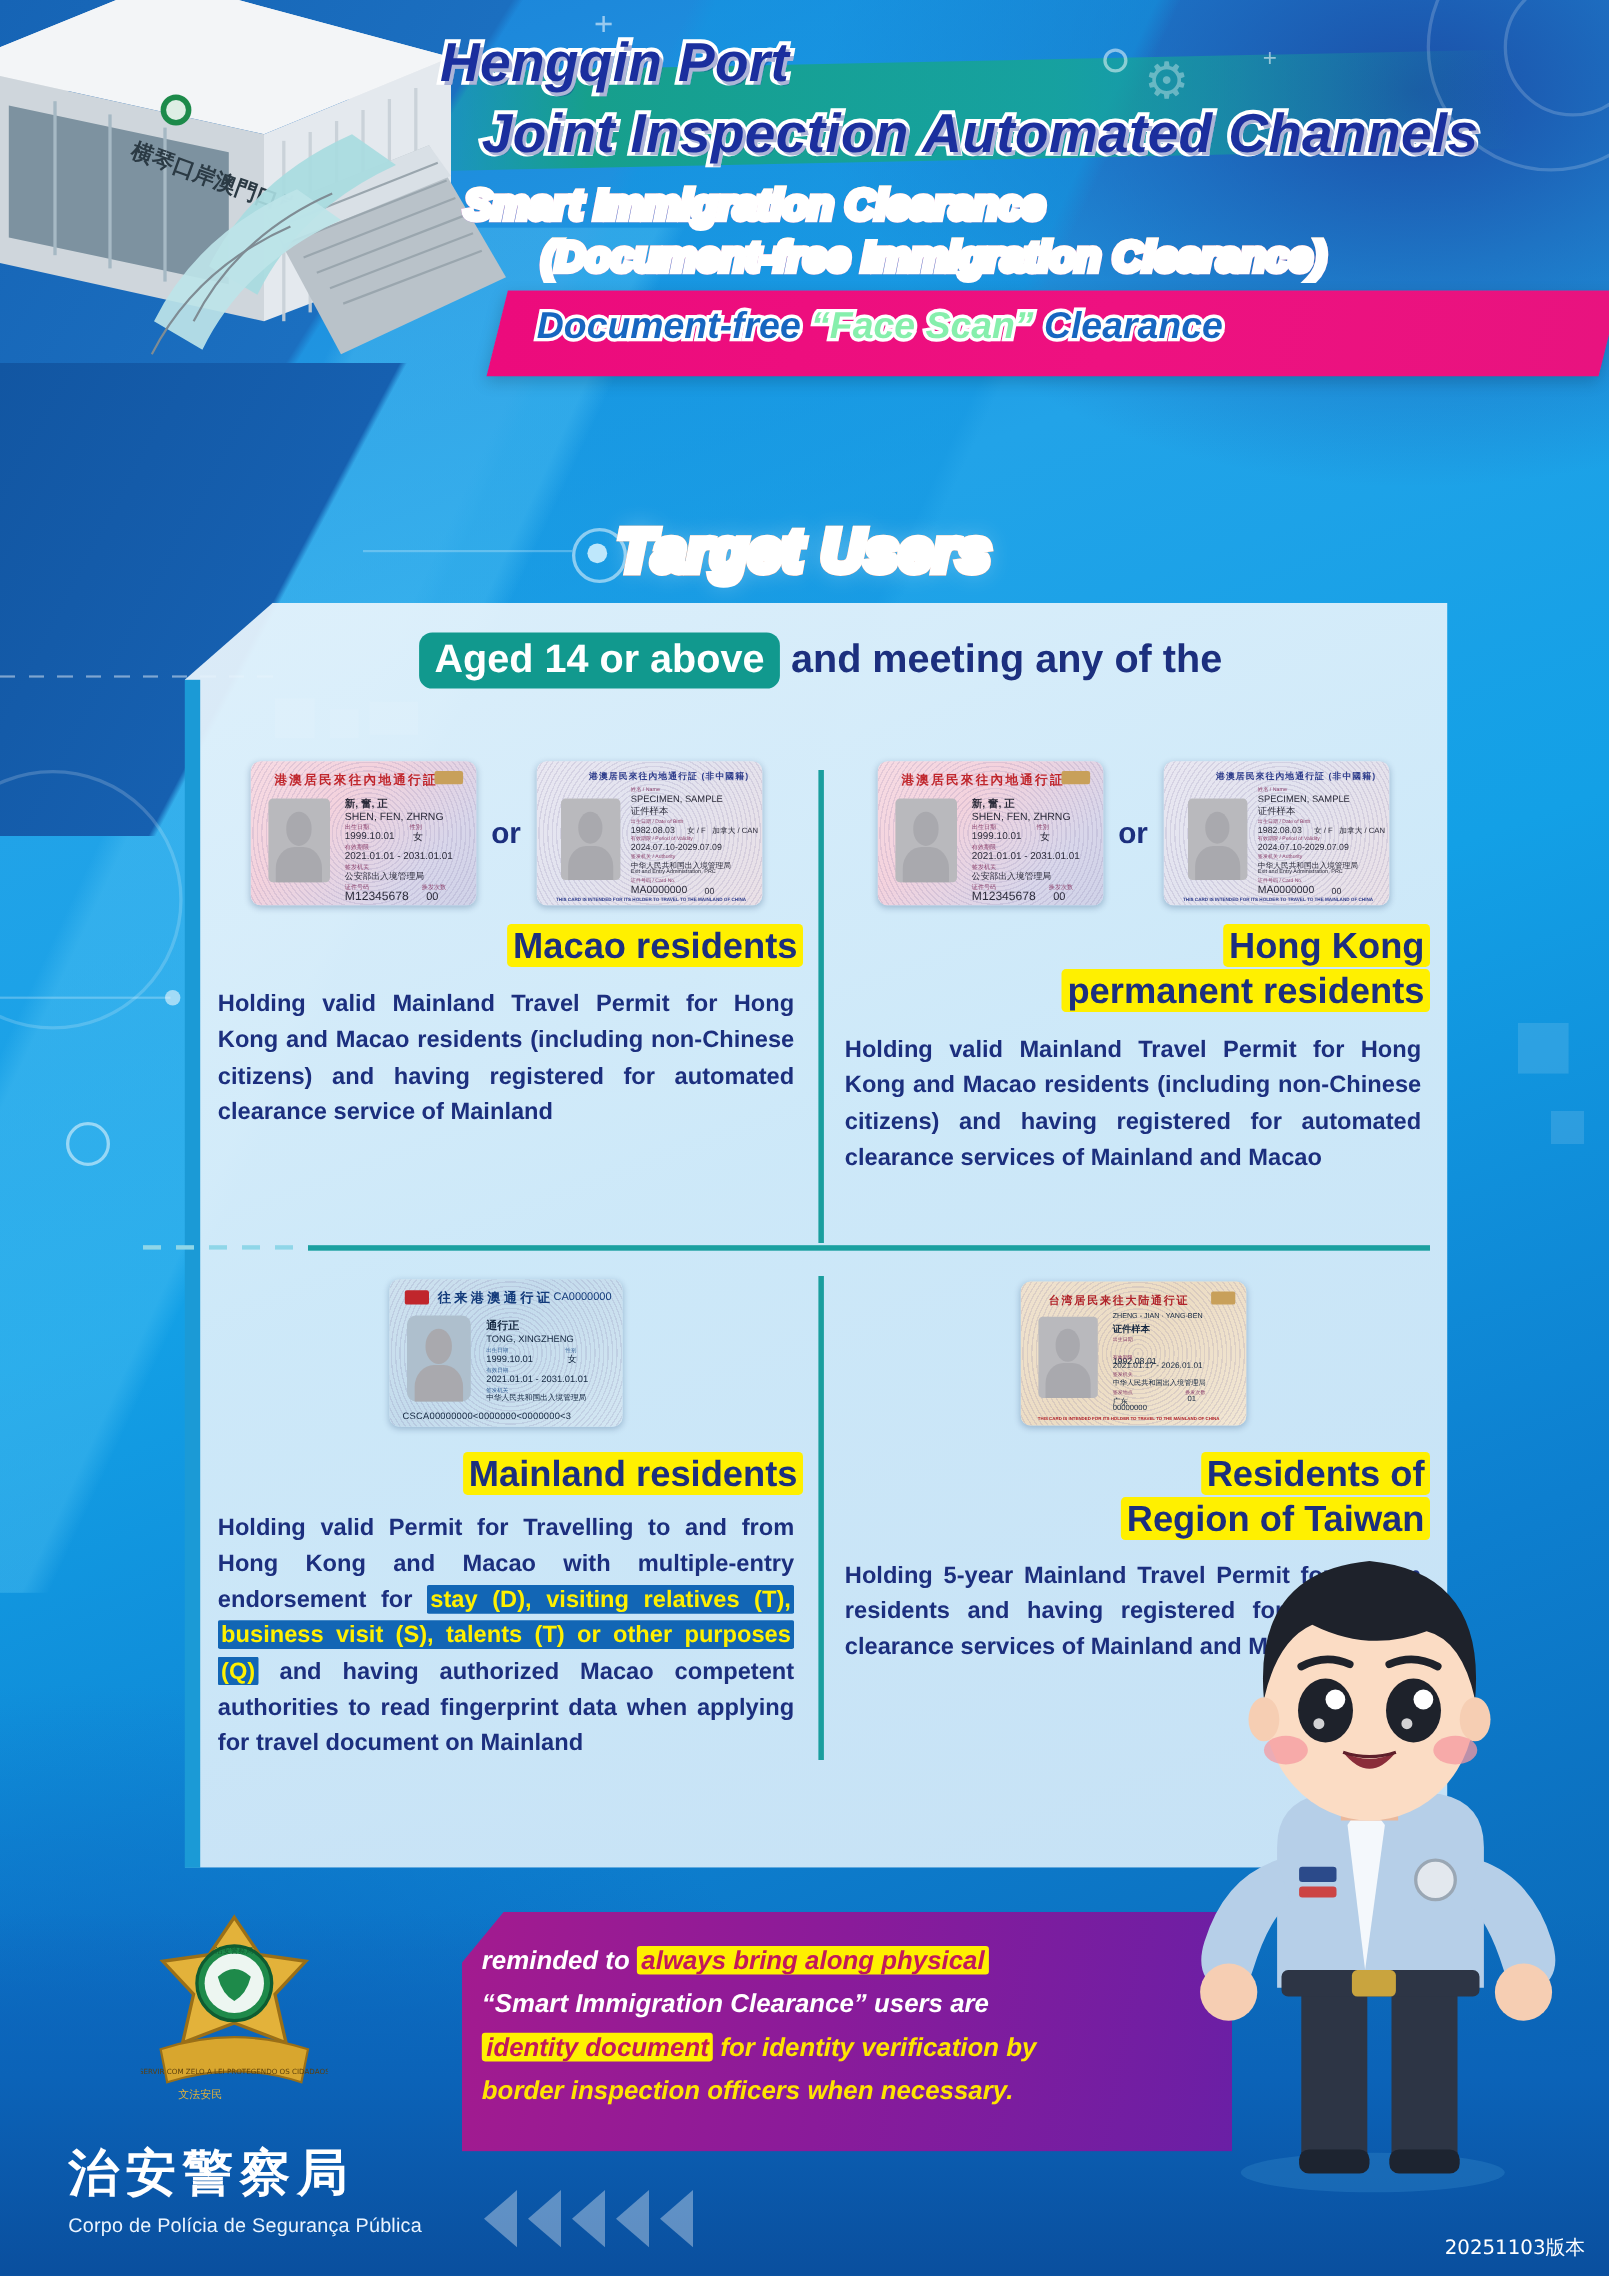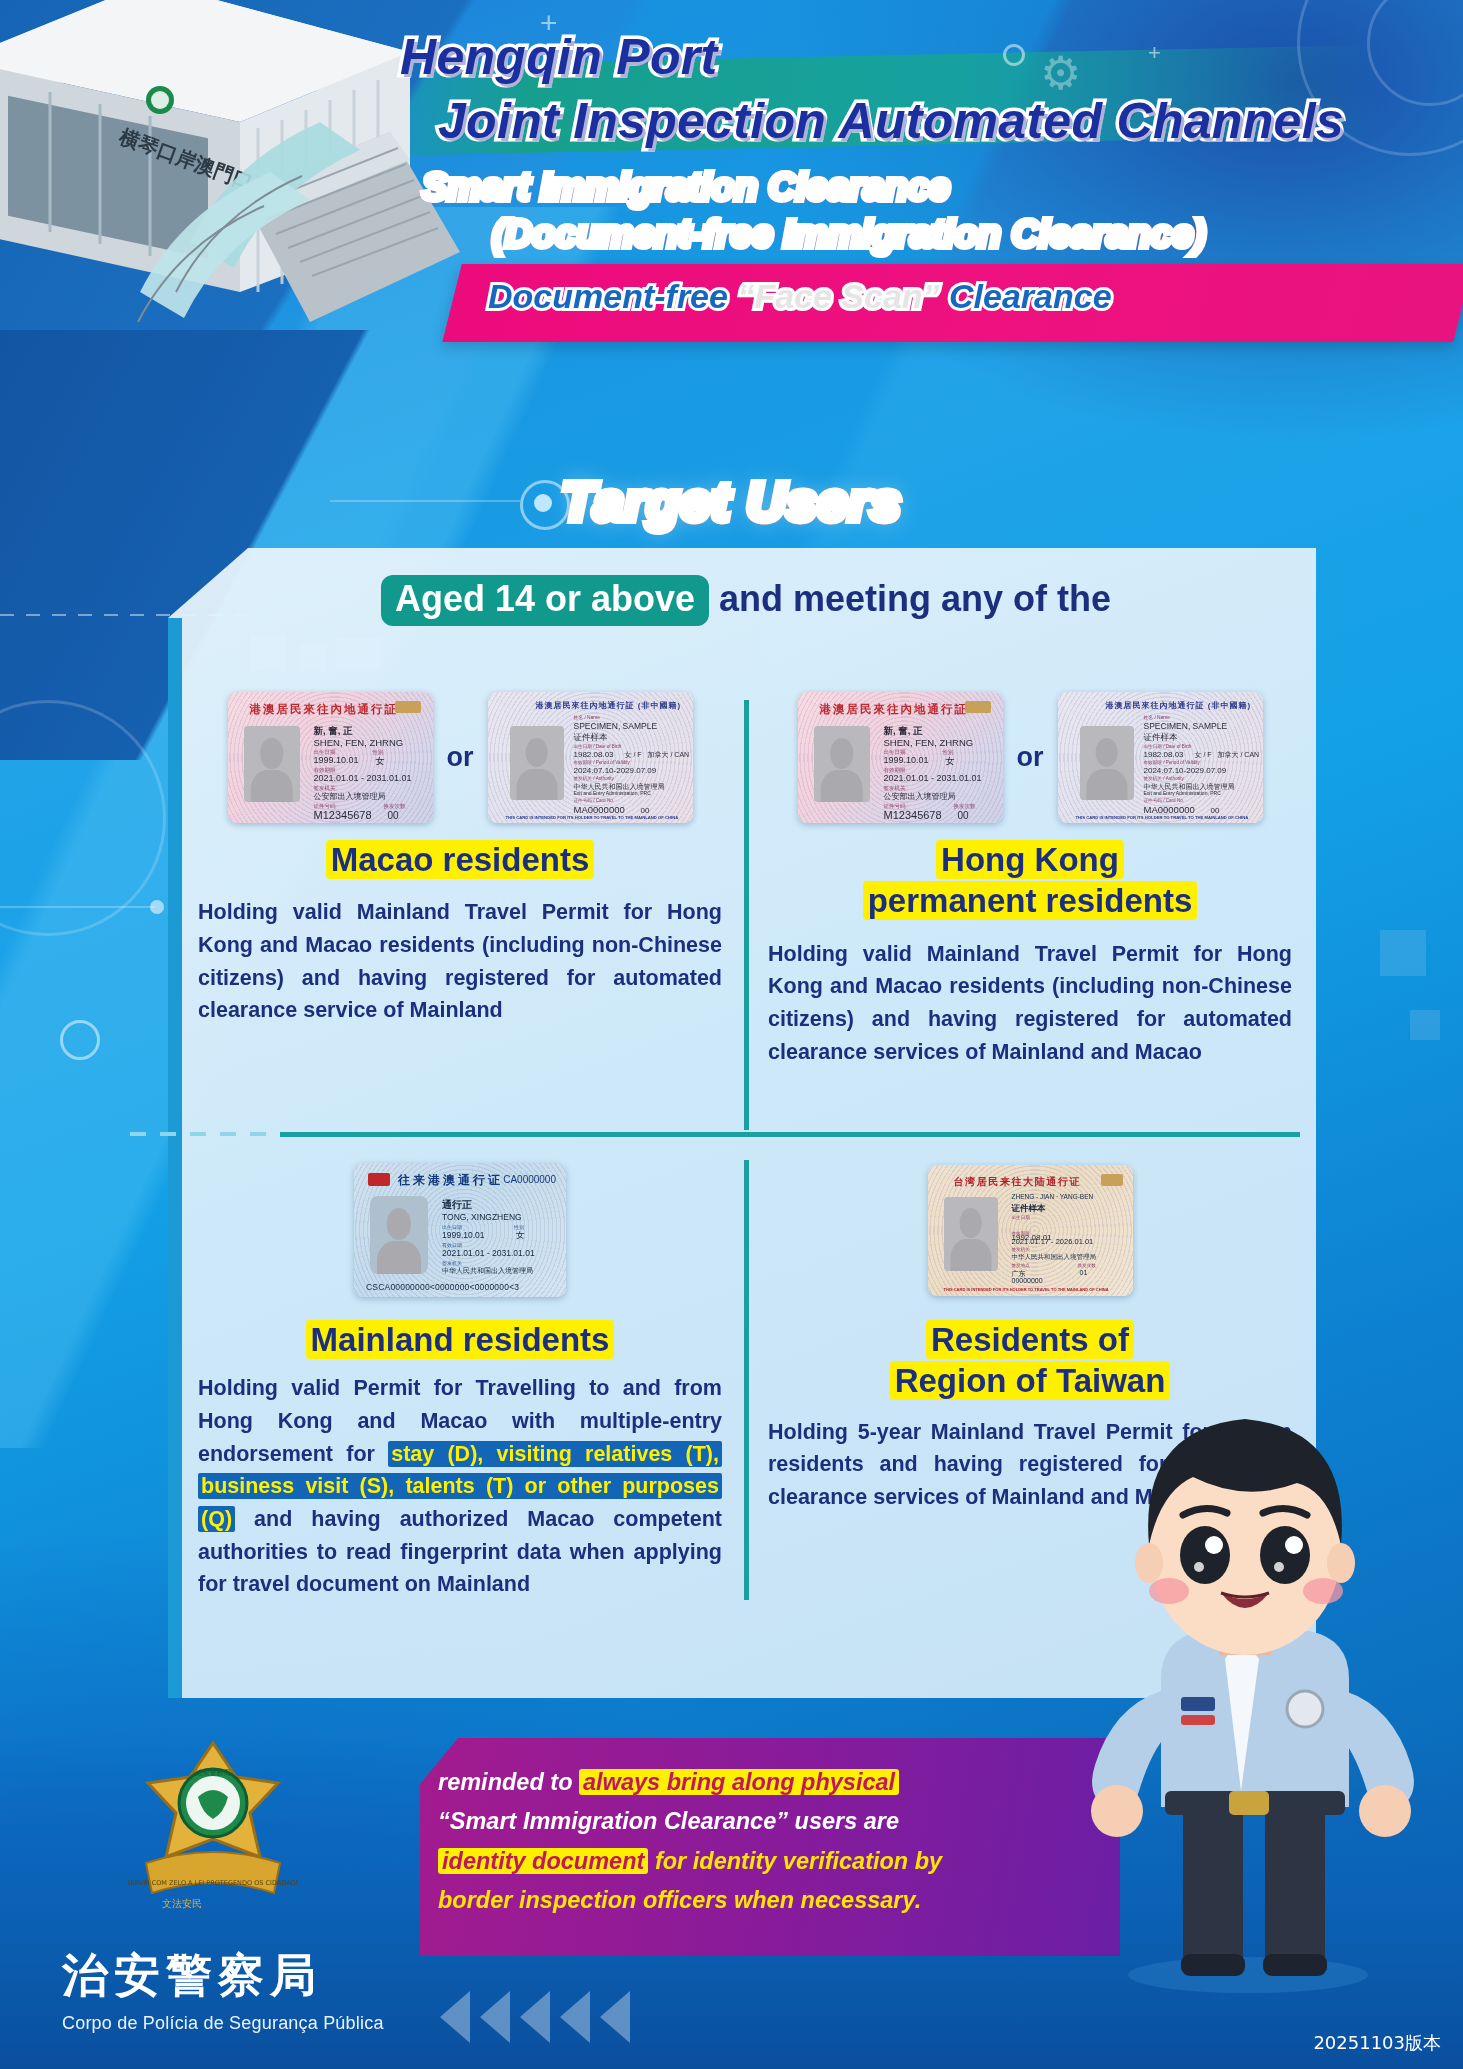--- a/index.html
+++ b/index.html
@@ -63,21 +63,21 @@
   .s1{font-size:38px;margin-top:16px;padding-left:22px;}
   .s2{font-size:38px;margin-top:4px;padding-left:92px;}
 
   .pinkband{position:absolute;left:452px;top:264px;width:1011px;height:78px;
     background:linear-gradient(90deg,#ec0b7c 0%,#ee1180 55%,#e8137f 100%);
     transform:skewX(-14deg);
     box-shadow:0 5px 14px rgba(0,0,0,.18);}
   .pinkband-txt{position:absolute;left:488px;top:277px;width:980px;
     font-size:34px;font-weight:bold;font-style:italic;
     -webkit-text-stroke:6px #ffffff;paint-order:stroke fill;}
-  .pb-g{color:#e5e5e5;}
+  .pb-g{color:#86efac;}
   .pb-b{color:#1766c0;}
 
   .target-users{position:absolute;left:0;right:0;top:470px;text-align:center;
     font-size:54px;font-weight:bold;font-style:italic;letter-spacing:1px;
     background:linear-gradient(180deg,#f79b5c 0%,#ef6a2a 45%,#e23b18 100%);
     -webkit-background-clip:text;background-clip:text;color:transparent;
     -webkit-text-stroke:8px #ffffff;paint-order:stroke fill;
     text-shadow:0 0 22px rgba(255,255,255,.55);}
 
   
@@ -102,21 +102,21 @@
 
   .divider-v{position:absolute;left:554px;top:10px;width:5px;height:430px;background:#1a9e9e;}
   .divider-v2{position:absolute;left:554px;top:470px;width:5px;height:440px;background:#1a9e9e;}
   .divider-h{position:absolute;left:90px;top:442px;width:1020px;height:5px;background:#1aa0a0;}
   .divider-h-dash{position:absolute;left:-60px;top:442px;width:150px;height:4px;
     background:repeating-linear-gradient(90deg,#8fd6e8 0 16px, rgba(255,255,255,0) 16px 30px);}
 
   .cards-row{display:flex;align-items:center;justify-content:center;gap:14px;height:135px;}
   .or-txt{font-size:27px;font-weight:bold;color:#1c2f7e;}
 
-  .heading{margin-top:14px;text-align:center;font-size:33px;font-weight:bold;line-height:1.25;}
+  .heading{margin-top:14px;text-align:right;font-size:33px;font-weight:bold;line-height:1.25;}
   .hl{display:inline;background:#fff000;color:#1c2f7e;border-radius:4px;
       box-decoration-break:clone;-webkit-box-decoration-break:clone;padding:1px 5px;}
   .body-txt{margin-top:16px;font-size:21.5px;font-weight:bold;color:#1c2f7e;
     line-height:1.52;text-align:justify;text-justify:inter-word;padding:0 8px;}
   .mark{background:#1266b5;color:#fff000;padding:1px 3px;border-radius:2px;
     box-decoration-break:clone;-webkit-box-decoration-break:clone;}
 
   
   .idcard{position:relative;border-radius:9px;overflow:hidden;flex:none;
     box-shadow:0 2px 6px rgba(0,40,90,.25);}

